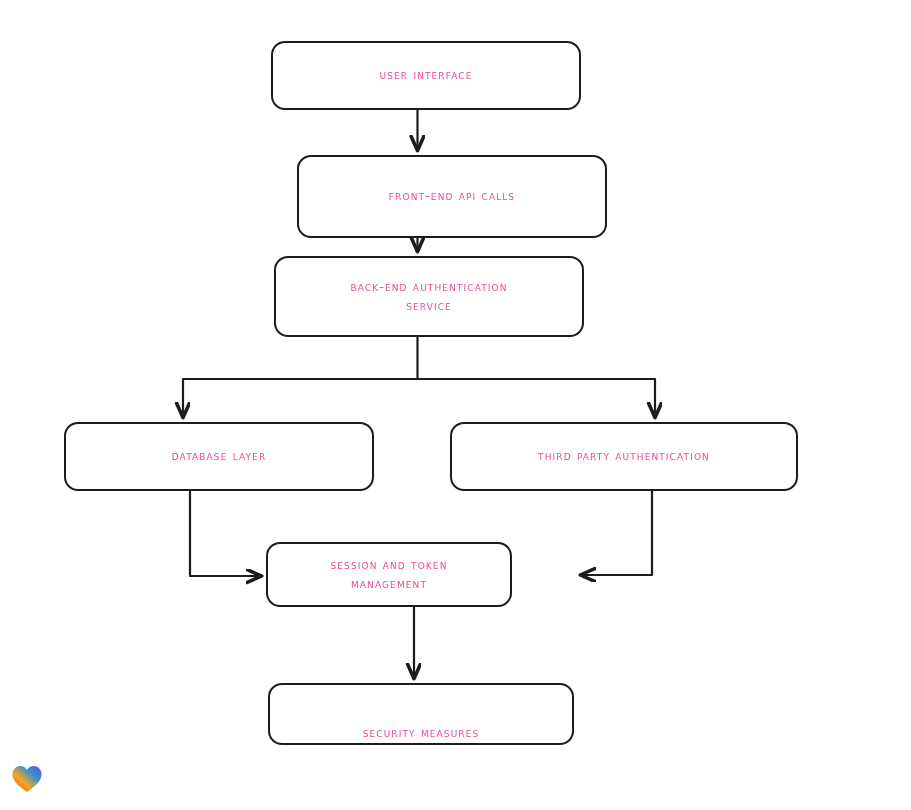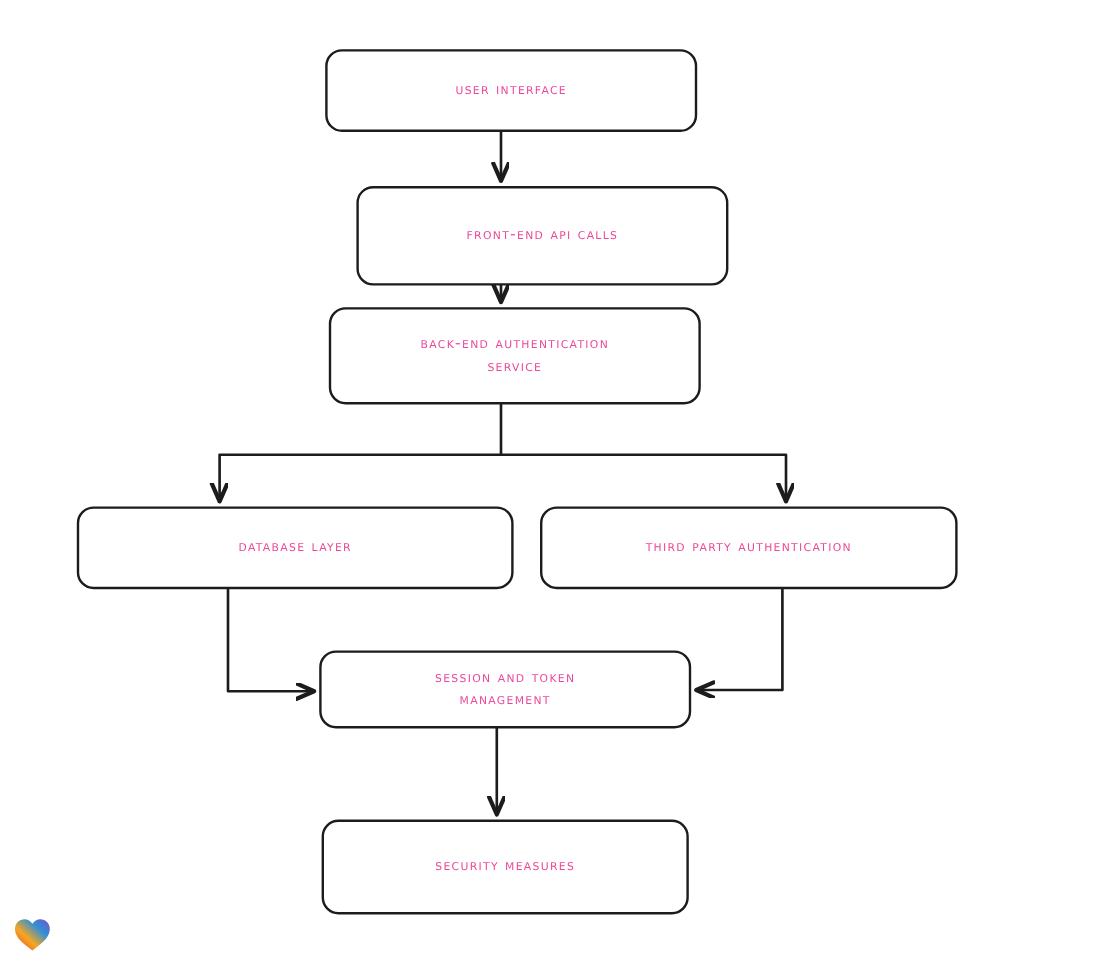--- a/index.html
+++ b/index.html
@@ -95,34 +95,34 @@
 
 <div class="node" style="left:274px; top:155px; width:310px; height:83px;margin-left:23px;">
   <span class="node-label">Front-End API Calls</span>
 </div>
 
 <div class="node" style="left:274px; top:256px; width:310px; height:81px;text-align:center;">
   <span class="node-label">Back-End Authentication
 Service</span>
 </div>
 
-<div class="node" style="left:64px; top:422px; width:364px; height:69px;">
+<div class="node" style="left:64px; top:422px; width:310px; height:69px;">
   <span class="node-label">Database Layer</span>
 </div>
 
 <div class="node" style="left:450px; top:422px; width:348px; height:69px;">
   <span class="node-label">Third Party Authentication</span>
 </div>
 
-<div class="node" style="left:266px; top:542px; width:310px; height:65px;">
+<div class="node" style="left:266px; top:542px; width:246px; height:65px;">
   <span class="node-label">Session and Token
 Management</span>
 </div>
 
-<div class="node" style="left:268px; top:683px; width:306px; height:79px;">
+<div class="node" style="left:268px; top:683px; width:306px; height:62px;align-items:flex-end;">
   <span class="node-label">Security Measures</span>
 </div>
 
 <svg class="heart-logo" viewBox="0 0 34 34">
   <defs>
     <linearGradient id="heartGrad" x1="0" y1="1" x2="1" y2="0">
       <stop offset="0%" stop-color="#e8452c"></stop>
       <stop offset="38%" stop-color="#f5a623"></stop>
       <stop offset="70%" stop-color="#2f8fd8"></stop>
       <stop offset="100%" stop-color="#7b4fc9"></stop>

